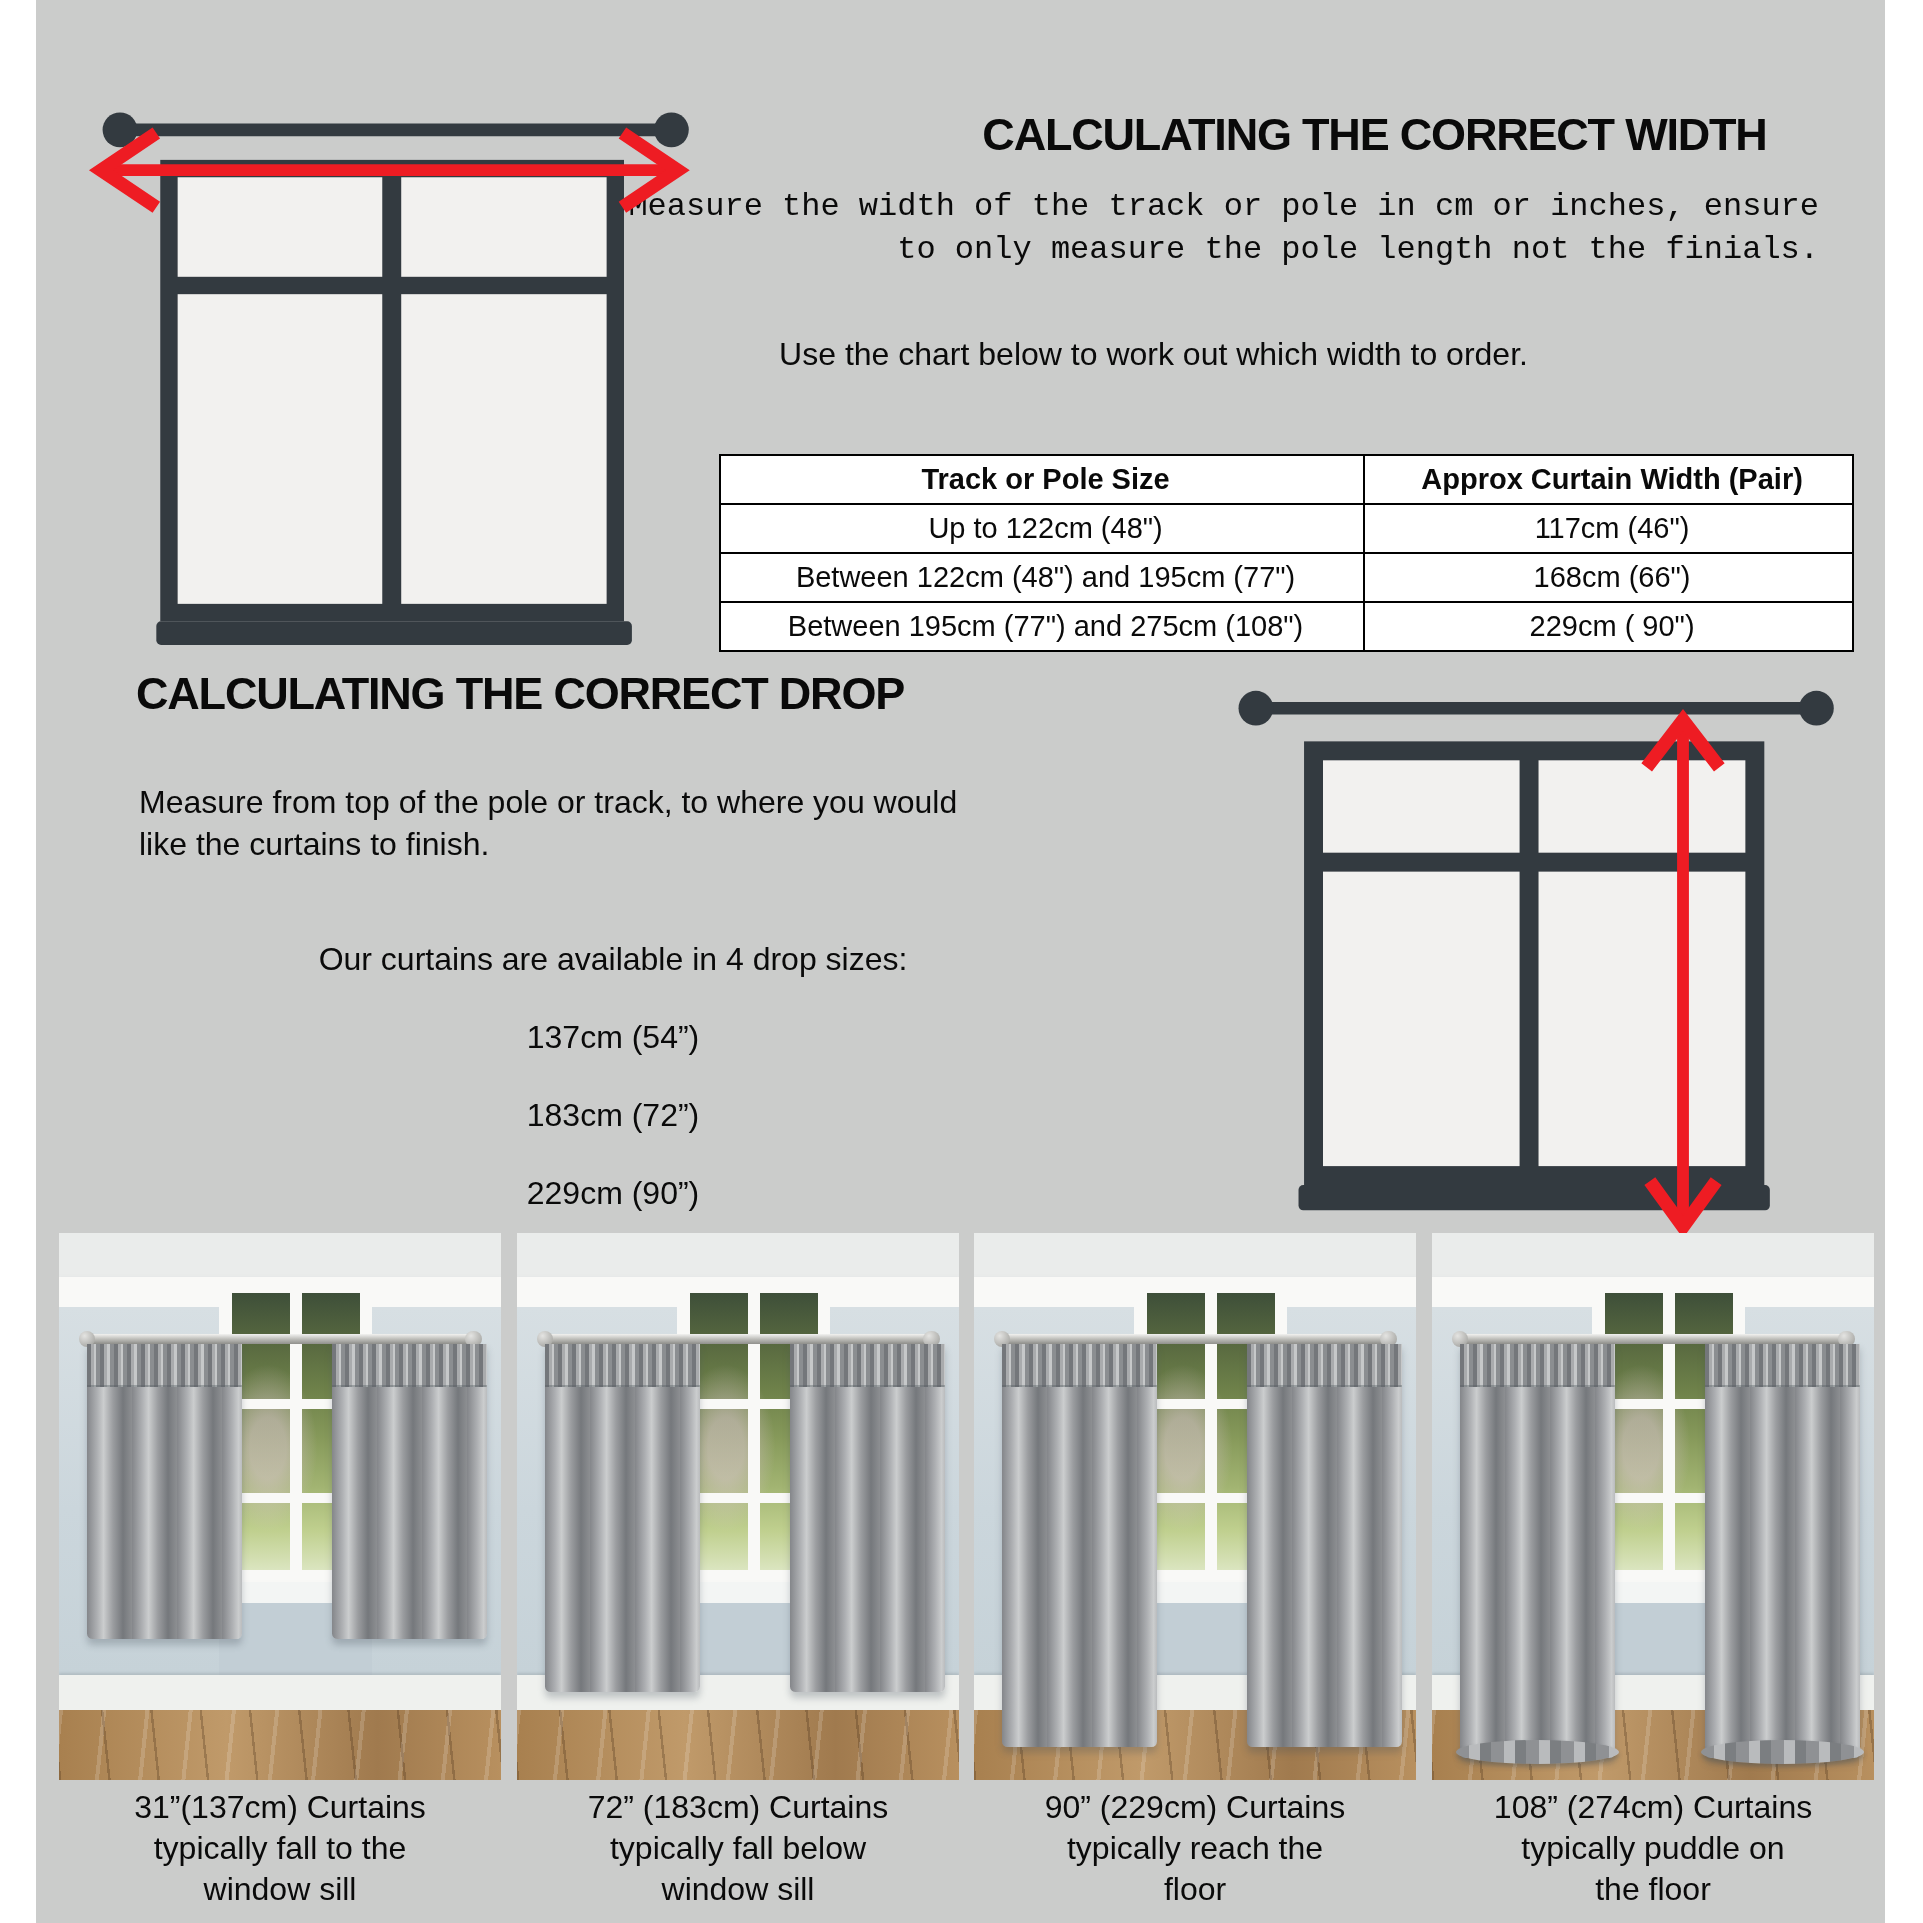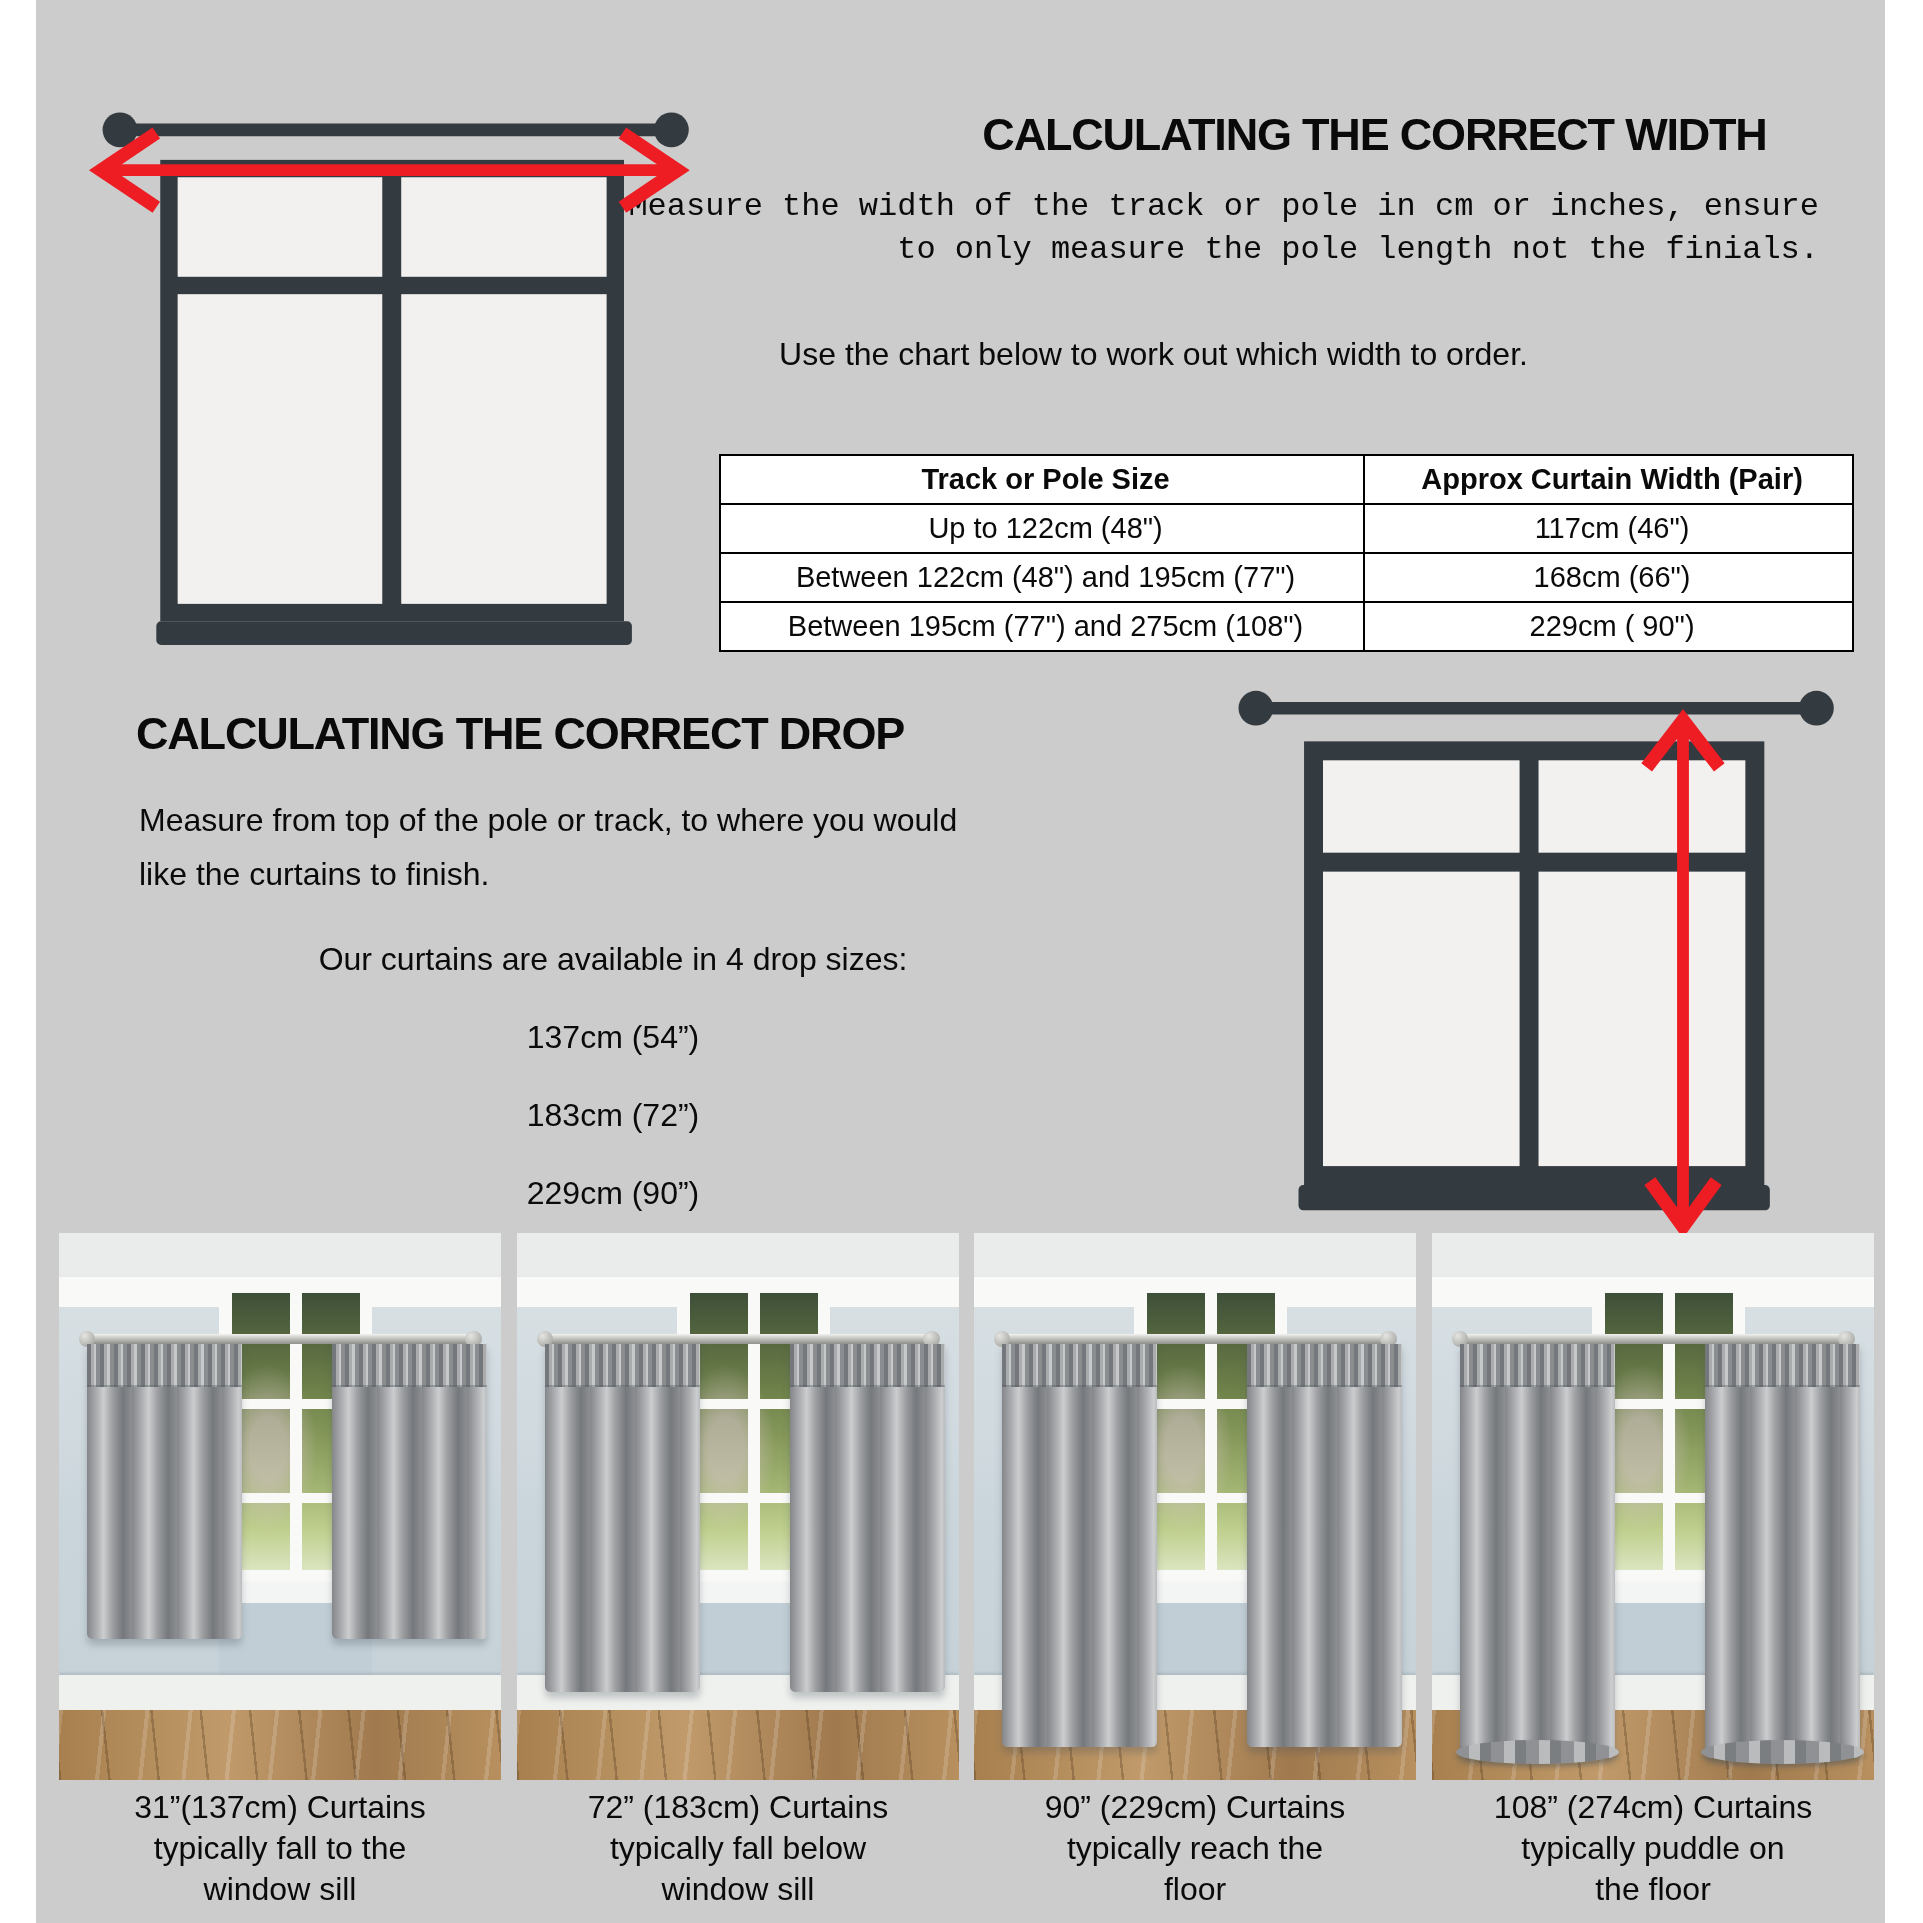--- a/index.html
+++ b/index.html
@@ -13,25 +13,25 @@
   .edge-strip{position:absolute;top:0;height:1923px;background:var(--panel-white,#ffffff);}
   .edge-strip.left{left:0;width:36px;}
   .edge-strip.right{left:1885px;width:38px;}
 
   
   .big-heading{
     position:absolute;font-weight:bold;font-size:45px;letter-spacing:-1.2px;
     white-space:nowrap;
   }
   #width-heading{left:853px;top:109px;width:1043px;text-align:center;}
-  #drop-heading{left:136px;top:708px;text-align:left;}
+  #drop-heading{left:136px;top:668px;text-align:left;}
   .para{position:absolute;font-size:32px;line-height:43px;white-space:pre-line;}
   #width-para1{right:104px;top:185px;width:1343px;text-align:right;font-family:Liberation Mono, monospace;}
   #width-para2{right:98px;top:333px;width:1343px;text-align:center;}
-  #drop-para{left:139px;top:781px;width:1146px;text-align:left;line-height:54px;margin-top:12px;}
+  #drop-para{left:139px;top:781px;width:1146px;text-align:left;line-height:42px;}
   #drop-sizes{left:139px;top:901px;width:948px;text-align:center;font-size:32px;line-height:39px;}
   #drop-sizes div{height:39px;}
 
   
   .size-table{
     position:absolute;left:719px;top:454px;width:1133px;height:186px;
     border-collapse:collapse;background:var(--table-bg,#ffffff);
     font-size:29px;table-layout:fixed;
   }
   .size-table th,.size-table td{

